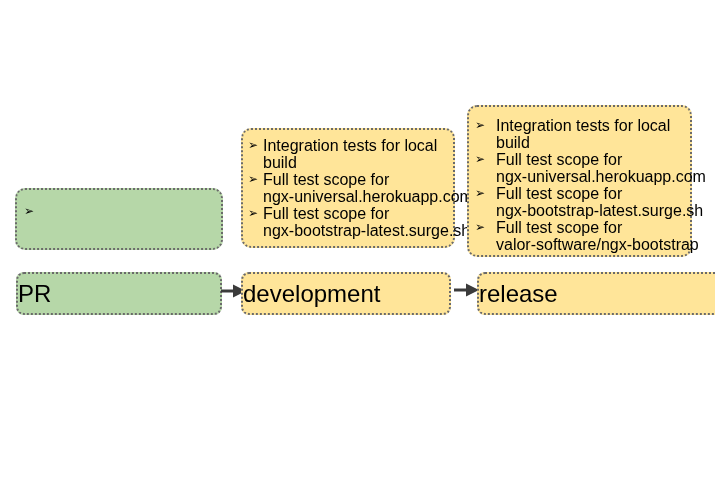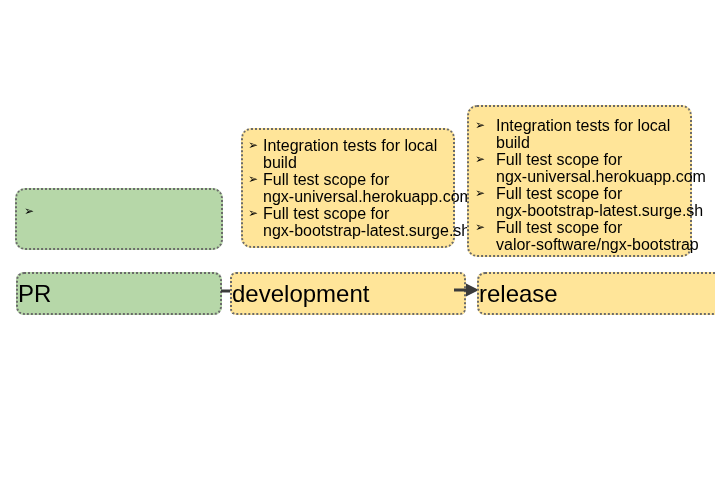--- a/index.html
+++ b/index.html
@@ -61,21 +61,21 @@
     border: 2px dotted #6a6a6a;
     border-radius: 8px;
     display: flex;
     align-items: center;
     justify-content: flex-start;
     font-size: 24px;
   }
   .stage-box.green { background: #b6d7a8; }
   .stage-box.yellow { background: #ffe599; }
   .stage-pr          { left: 16px;  width: 206px; }
-  .stage-development { left: 230px; width: 236px; border-radius: 6px; }
+  .stage-development { left: 241px; width: 210px; }
   .stage-release     { left: 477px; width: 248px; }
 
   .connector {
     position: absolute;
     width: 27px;
     height: 18px;
   }
   .connector-1 { left: 220px; top: 282px; }
   .connector-2 { left: 453px; top: 281px; }
 </style>

